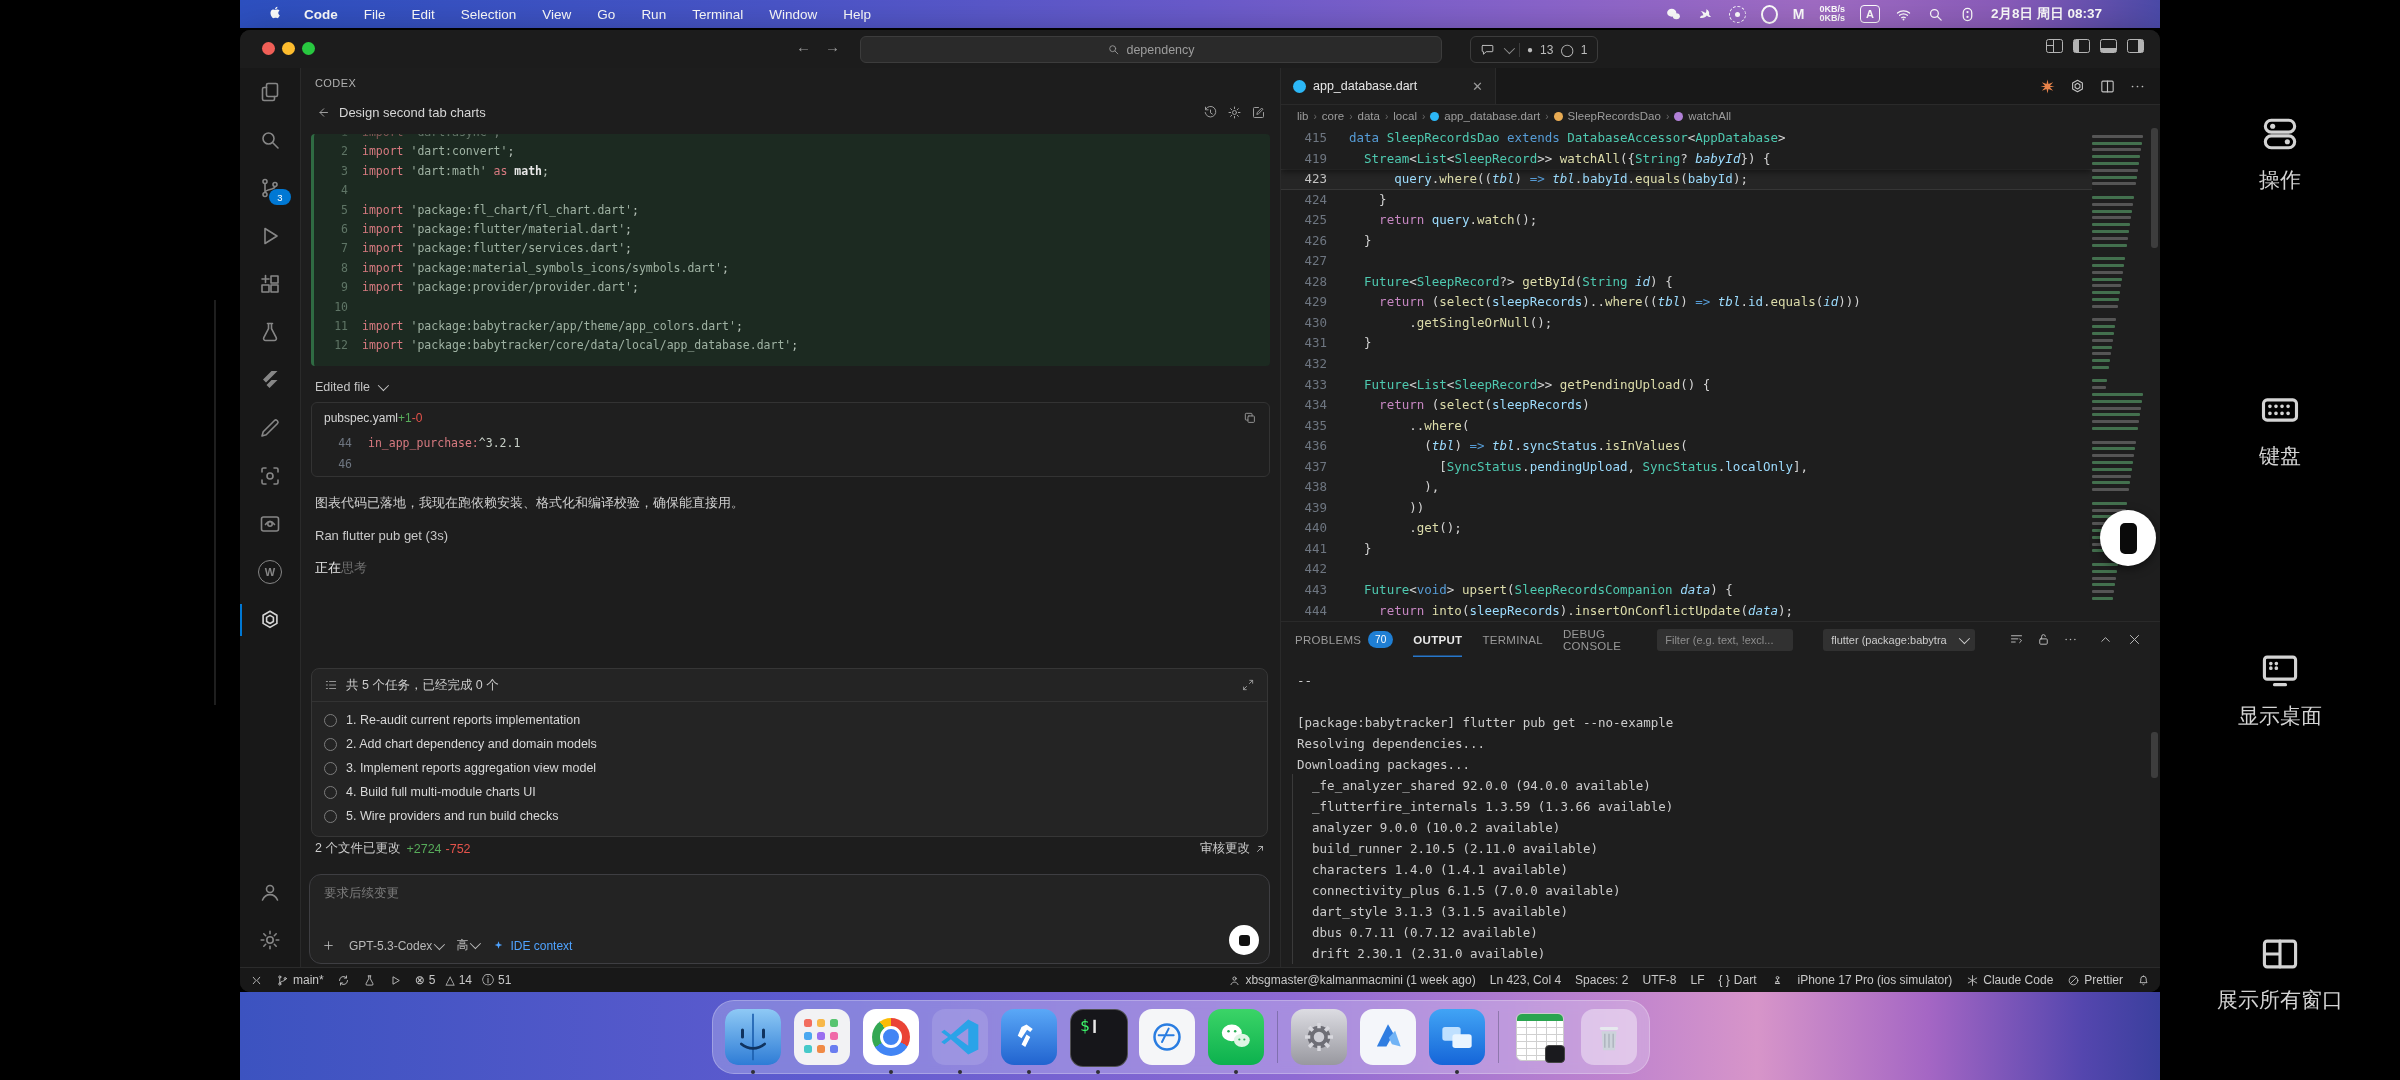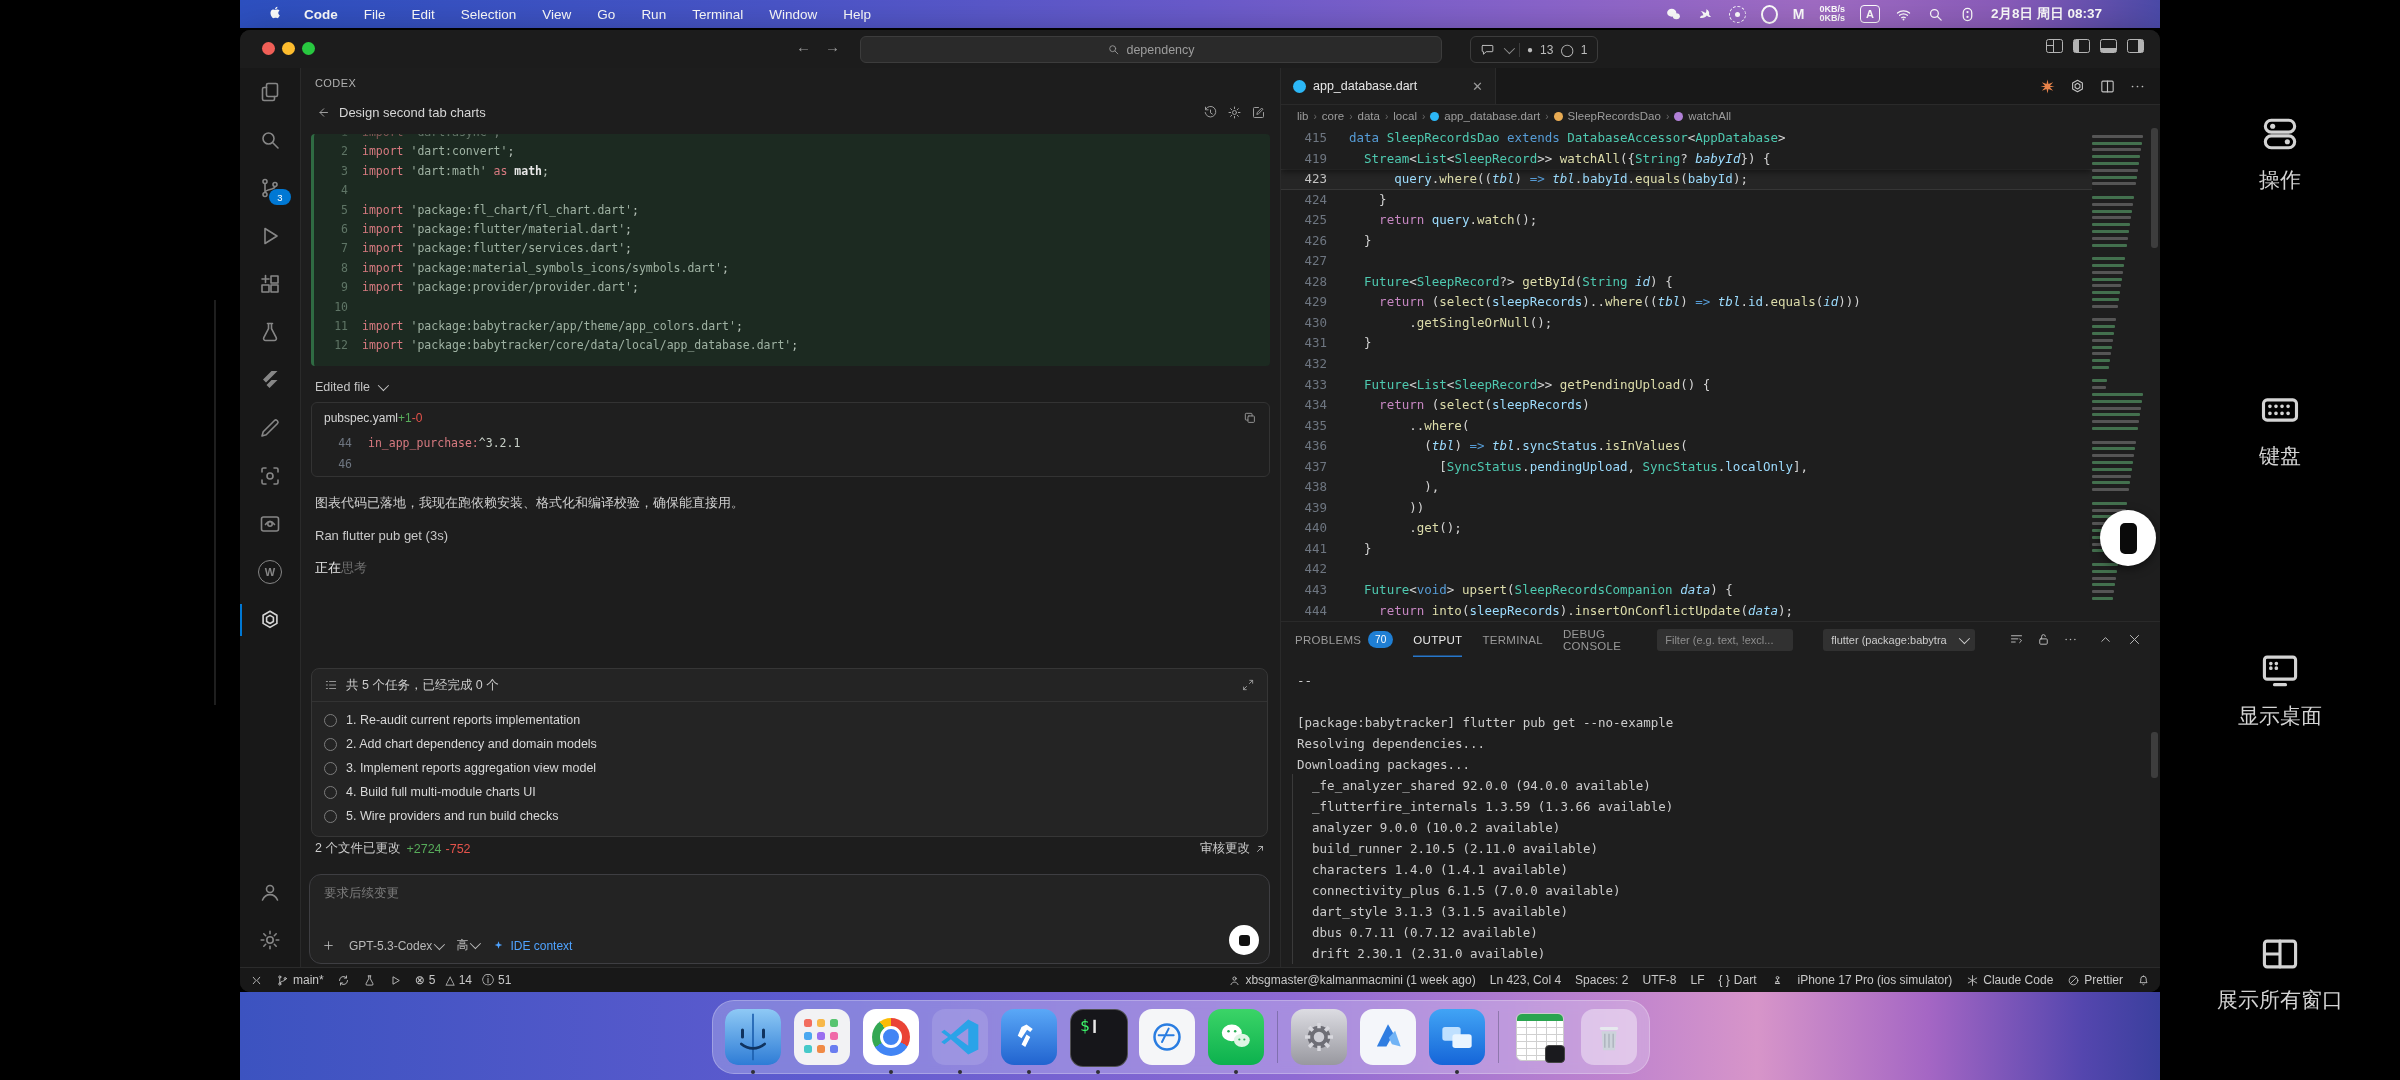--- a/index.html
+++ b/index.html
@@ -123,21 +123,21 @@
   #sticky{box-shadow:0 3px 6px rgba(0,0,0,.45);position:relative;z-index:2;background:#1e1e1e;}
   .k{color:#569cd6}.c{color:#c586c0}.t{color:#4ec9b0}.f{color:#dcdcaa}.v{color:#9cdcfe}
   .m{color:#9cdcfe;font-style:italic}.p{color:#d4d4d4}
   #minimap{position:absolute;right:14px;top:60px;width:54px;height:490px;}
   #minimap div{height:3px;margin-bottom:3.8px;border-radius:1px;}
   #vscroll{position:absolute;right:2px;top:60px;width:7px;height:120px;background:rgba(120,120,120,.35);border-radius:3px;}
   
   #panel{position:absolute;left:0;right:0;bottom:0;height:346px;background:#1e1e1e;border-top:1px solid #2a2a2a;}
   #paneltabs{height:35px;display:flex;align-items:center;padding:0 14px;gap:20px;font-size:11.5px;color:#9a9a9a;}
   .ptab{display:flex;align-items:center;gap:7px;height:35px;letter-spacing:.3px;}
-  .ptab.on{color:#e8e8e8;box-shadow:inset 0 -1.5px 0 #2677cb;}
+  .ptab.on{color:#e8e8e8;box-shadow:inset 0 -1.5px 0 #2677cb;font-weight:bold;}
   .ptab .pbadge{min-width:17px;height:17px;border-radius:9px;background:#1f7fd4;color:#fff;font-size:10px;
       display:flex;align-items:center;justify-content:center;padding:0 4px;}
   #pfilter{width:150px;height:22px;background:#313131;border-radius:3px;color:#8f8f8f;font-size:11px;
       display:flex;align-items:center;padding:0 8px;margin-left:16px;}
   #pchannel{width:170px;height:22px;background:#313131;border-radius:3px;color:#cccccc;font-size:11px;
       display:flex;align-items:center;gap:6px;padding:0 8px;margin-left:10px;}
   #pchannel .chev{margin-left:auto;}
   #picons{display:flex;align-items:center;gap:12px;color:#b7b7b7;margin-left:14px;}
   #picons .i{width:15px;height:15px;}
   #pright{margin-left:auto;display:flex;align-items:center;gap:14px;color:#b7b7b7;padding-right:4px;}

